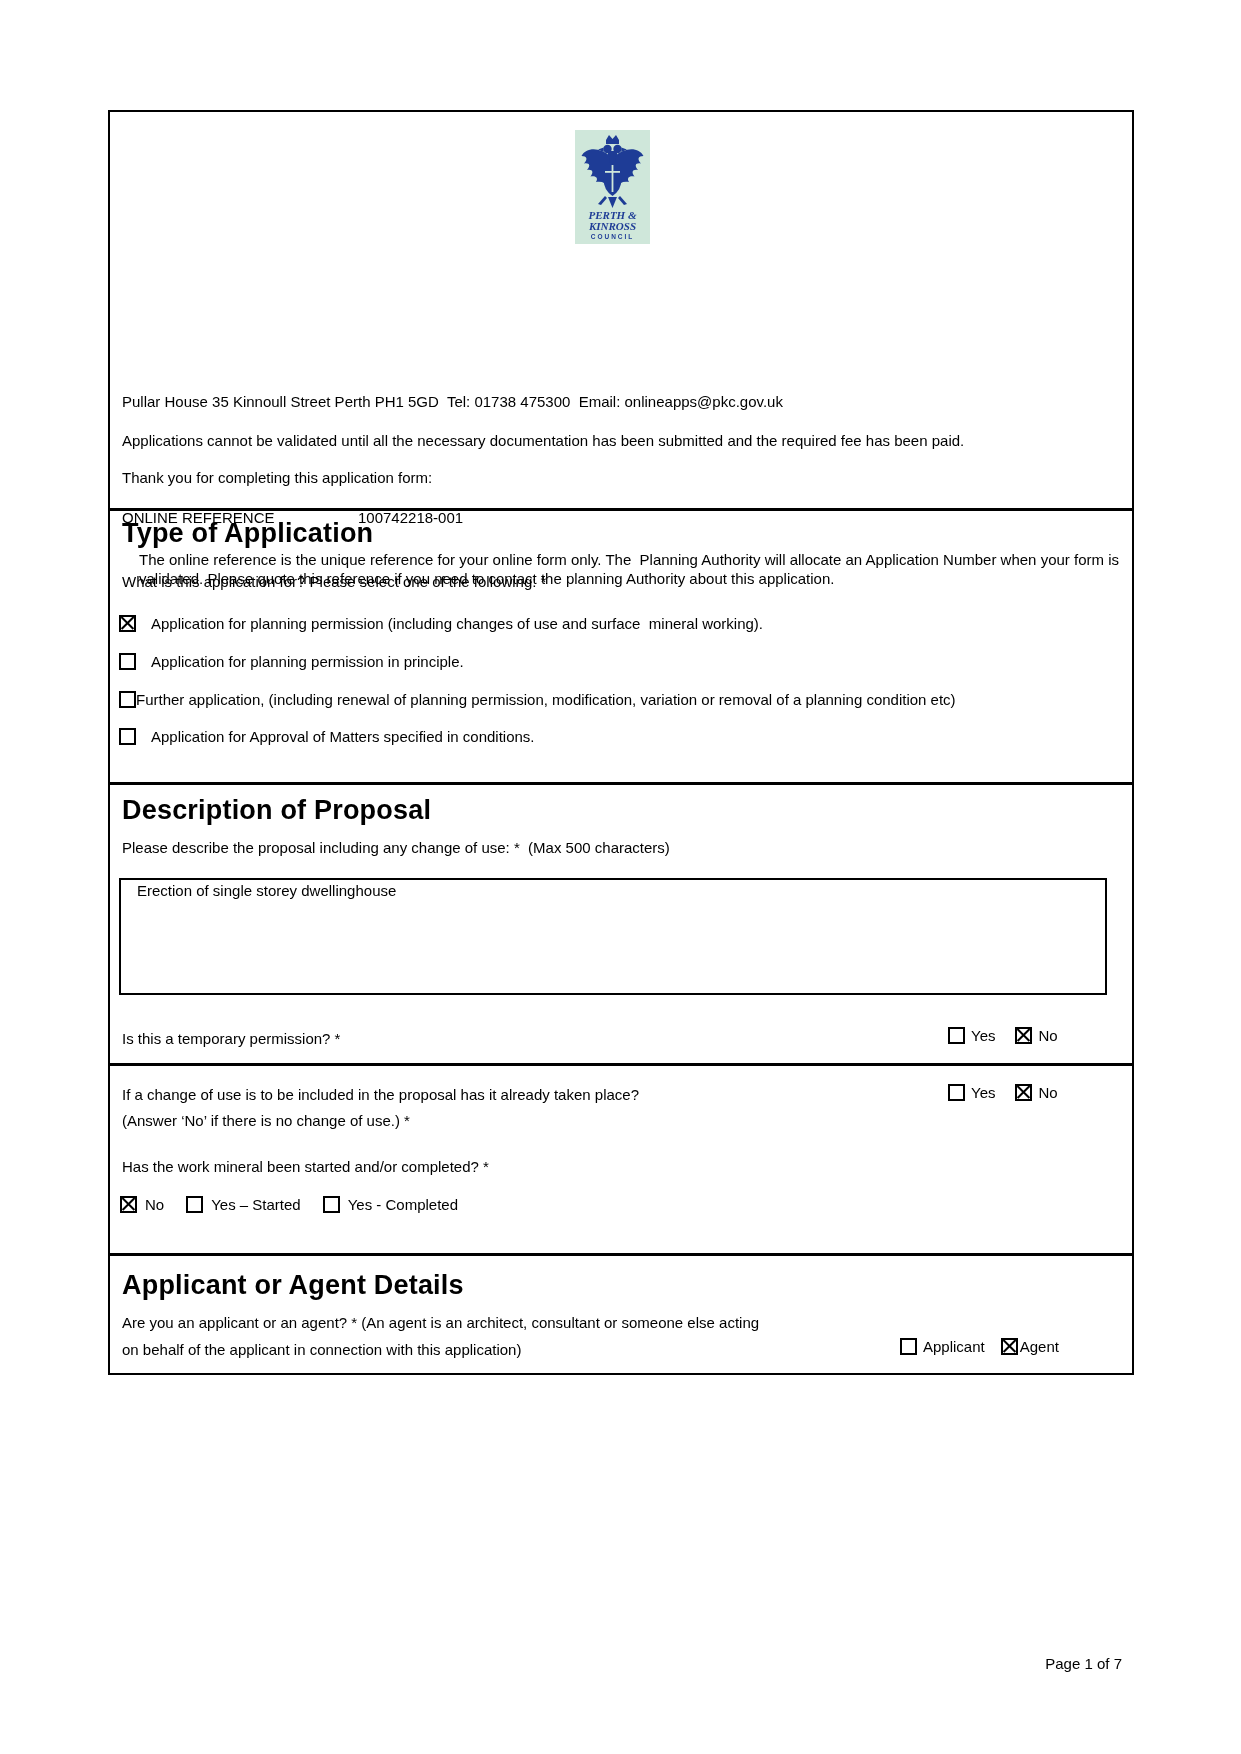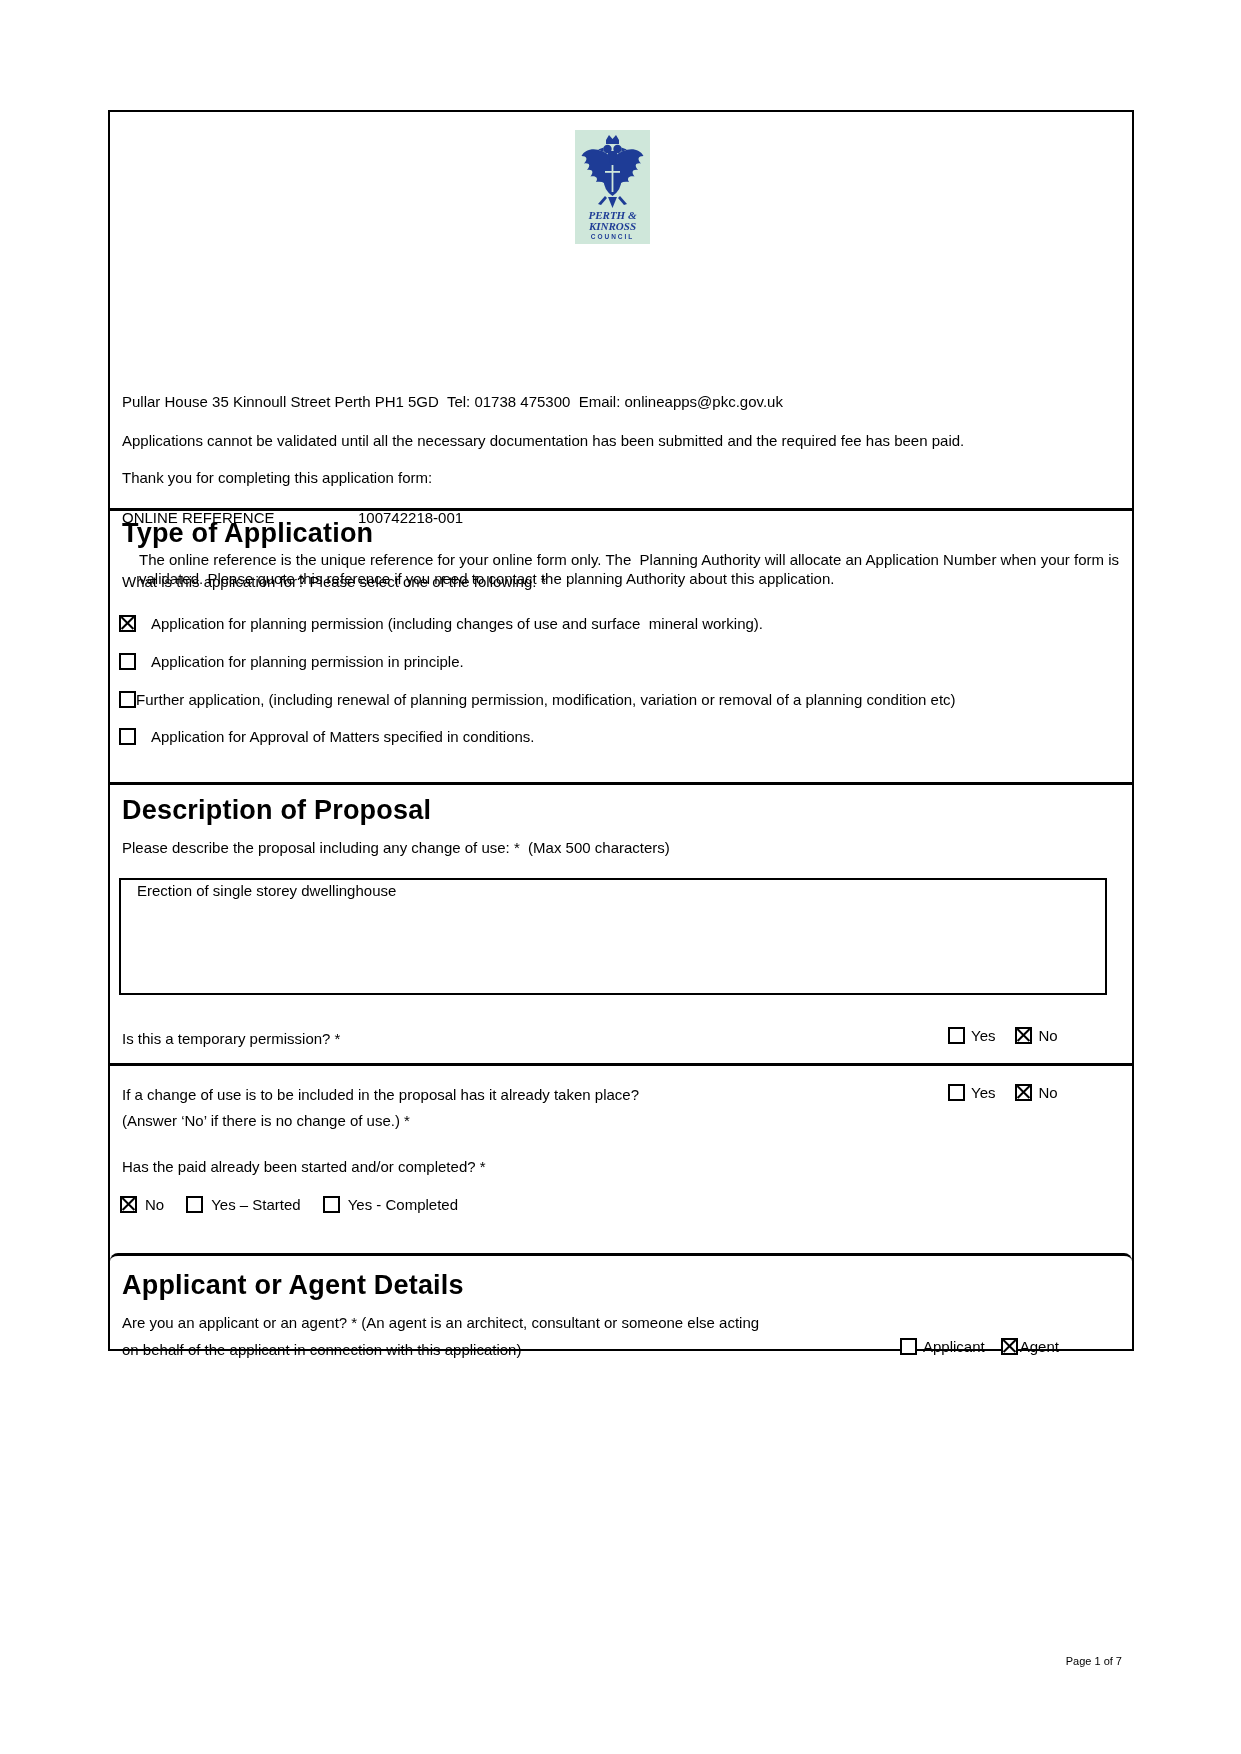--- a/index.html
+++ b/index.html
@@ -14,21 +14,21 @@
   .form-box {
     position:absolute; left:108px; top:110px; width:1026px;
     border:2px solid #000;
   }
   .sec { position:relative; }
   .sec + .sec { border-top:3px solid #000; }
   .sec-header { height:396px; }
   .sec-type   { height:274px; }
   .sec-desc   { height:281px; }
   .sec-use    { height:190px; }
-  .sec-agent  { height:96px;border-radius:8px; }
+  .sec-agent  { height:120px; }
   .abs { position:absolute; }
   h1.sec-title {
     position:absolute; left:12px;
     font-size:27px; font-weight:700; letter-spacing:0.2px;
   }
   .row { position:absolute; display:flex; align-items:center; height:20px; }
   .cb {
     position:relative; width:17px; height:17px; flex:0 0 17px;
     border:2px solid #000; background:#fff; display:inline-block;
   }
@@ -41,21 +41,21 @@
   .logo {
     position:absolute; left:465px; top:18px; width:75px; height:114px;
   }
   .textarea-box {
     position:absolute; left:9px; top:93px; width:988px; height:117px;
     border:2px solid #000; background:#fff; padding:2px 16px;
   }
   .ref-value { position:absolute; left:236px; top:0; }
   .note { line-height:19px; width:1002px; }
   .footer {
-    position:absolute; top:1655px; right:119px; font-size:11px;
+    position:absolute; top:1655px; right:119px; font-size:15px;
   }
 </style>
 </head>
 <body>
 
 <div class="form-box">
 
   <div class="sec sec-header">
     <svg class="logo" viewBox="0 0 75 114" aria-hidden="true">
       <rect x="0" y="0" width="75" height="114" fill="var(--logo-bg)"></rect>
@@ -138,21 +138,21 @@
     <p class="abs pw" style="left:12px; top:20px;">If a change of use is to be included in the proposal has it already taken place?</p>
     <div class="row" style="left:838px; top:16px; gap:6px;">
       <span class="cb"></span>
       <span>Yes</span>
       <span style="width:8px;"></span>
       <span class="cb checked"></span>
       <span>No</span>
     </div>
 
     <p class="abs pw" style="left:12px; top:46px;">(Answer ‘No’ if there is no change of use.) *</p>
-    <p class="abs pw" style="left:12px; top:92px;">Has the paid already been started and/or completed? *</p>
+    <p class="abs pw" style="left:12px; top:92px;">Has the work mineral been started and/or completed? *</p>
 
     <div class="row" style="left:10px; top:128px;">
       <span class="cb checked"></span>
       <span style="width:8px;"></span>
       <span>No</span>
       <span style="width:22px;"></span>
       <span class="cb"></span>
       <span style="width:8px;"></span>
       <span>Yes – Started</span>
       <span style="width:22px;"></span>

